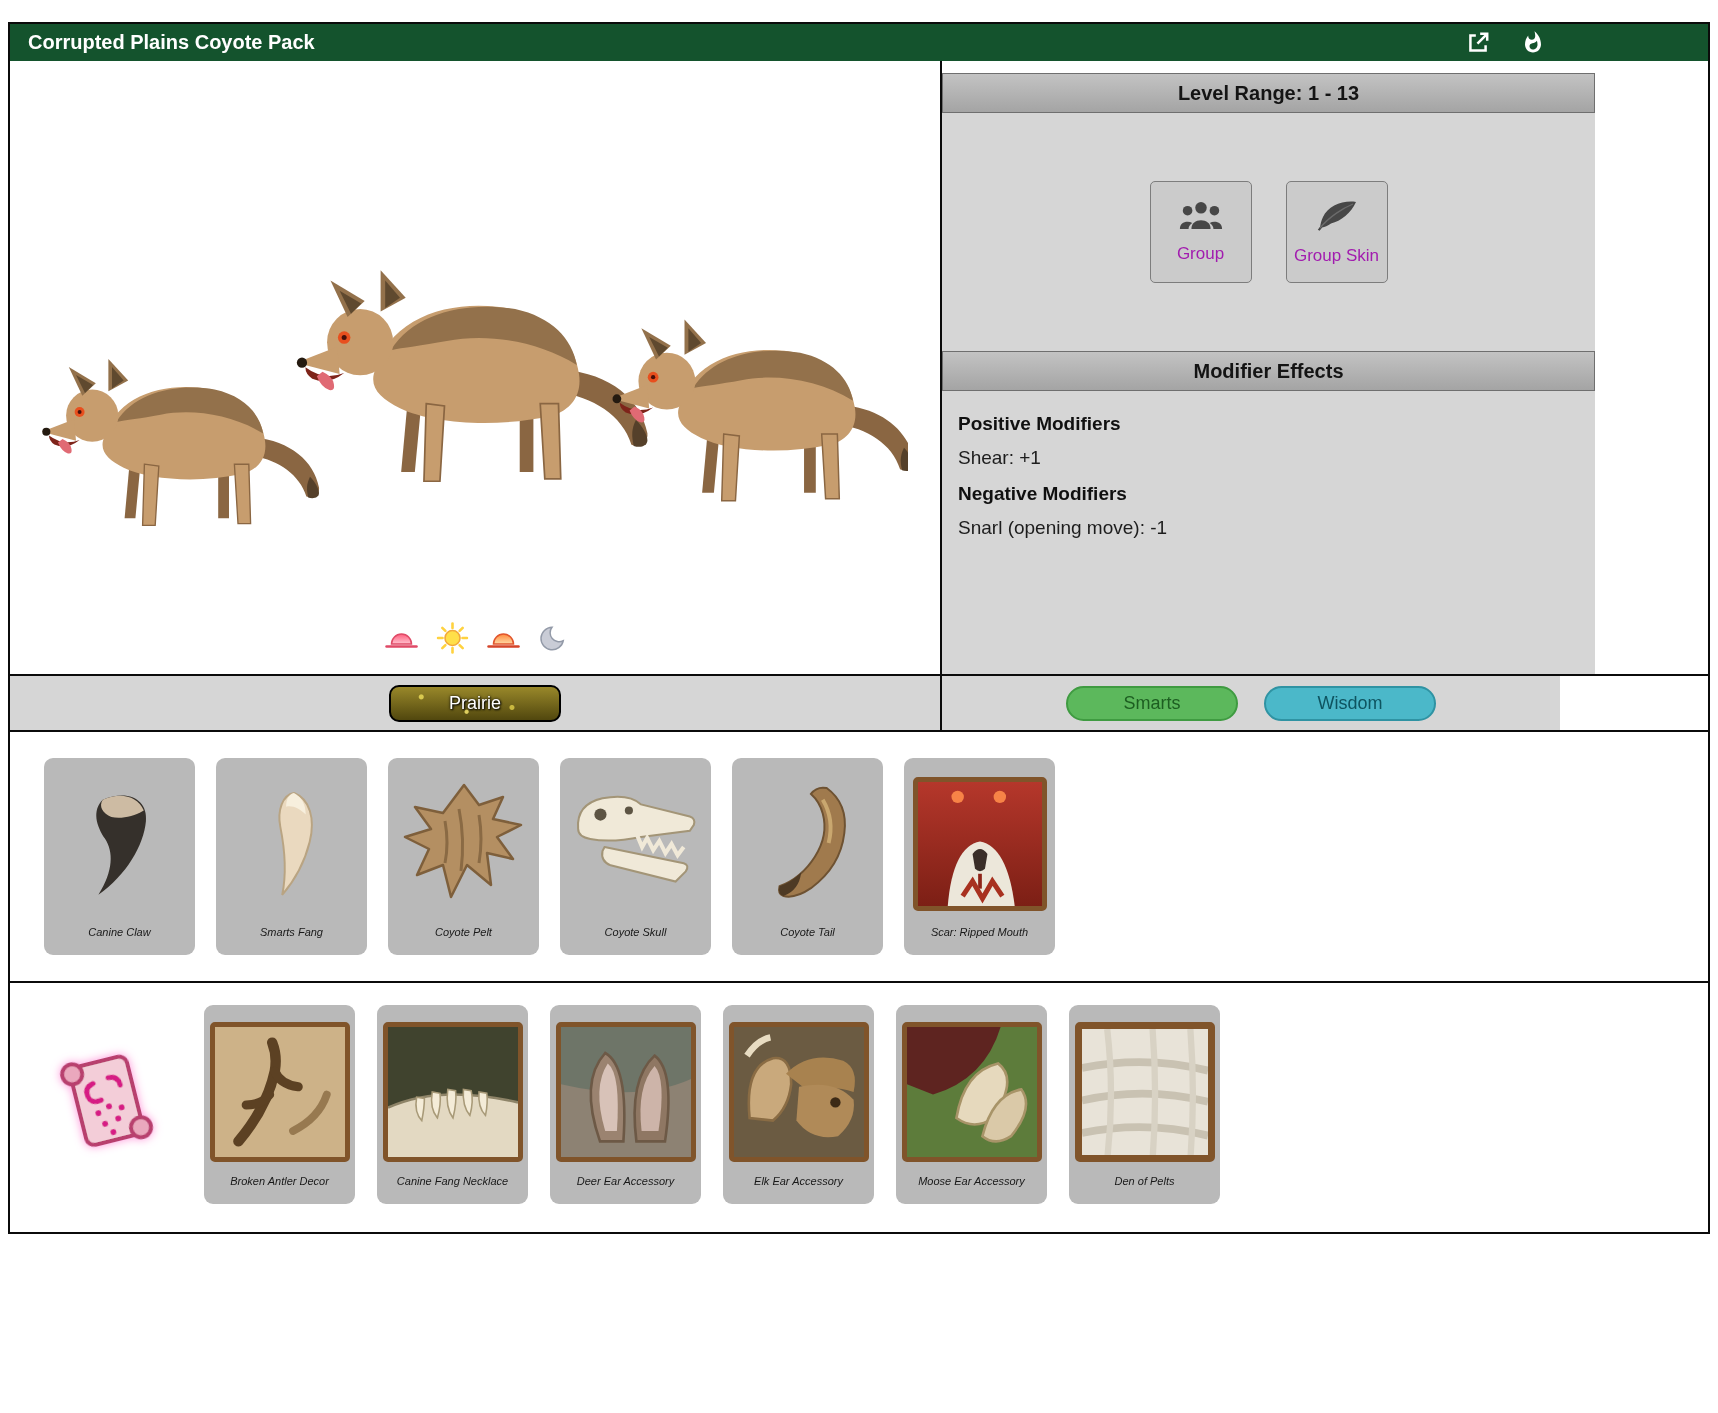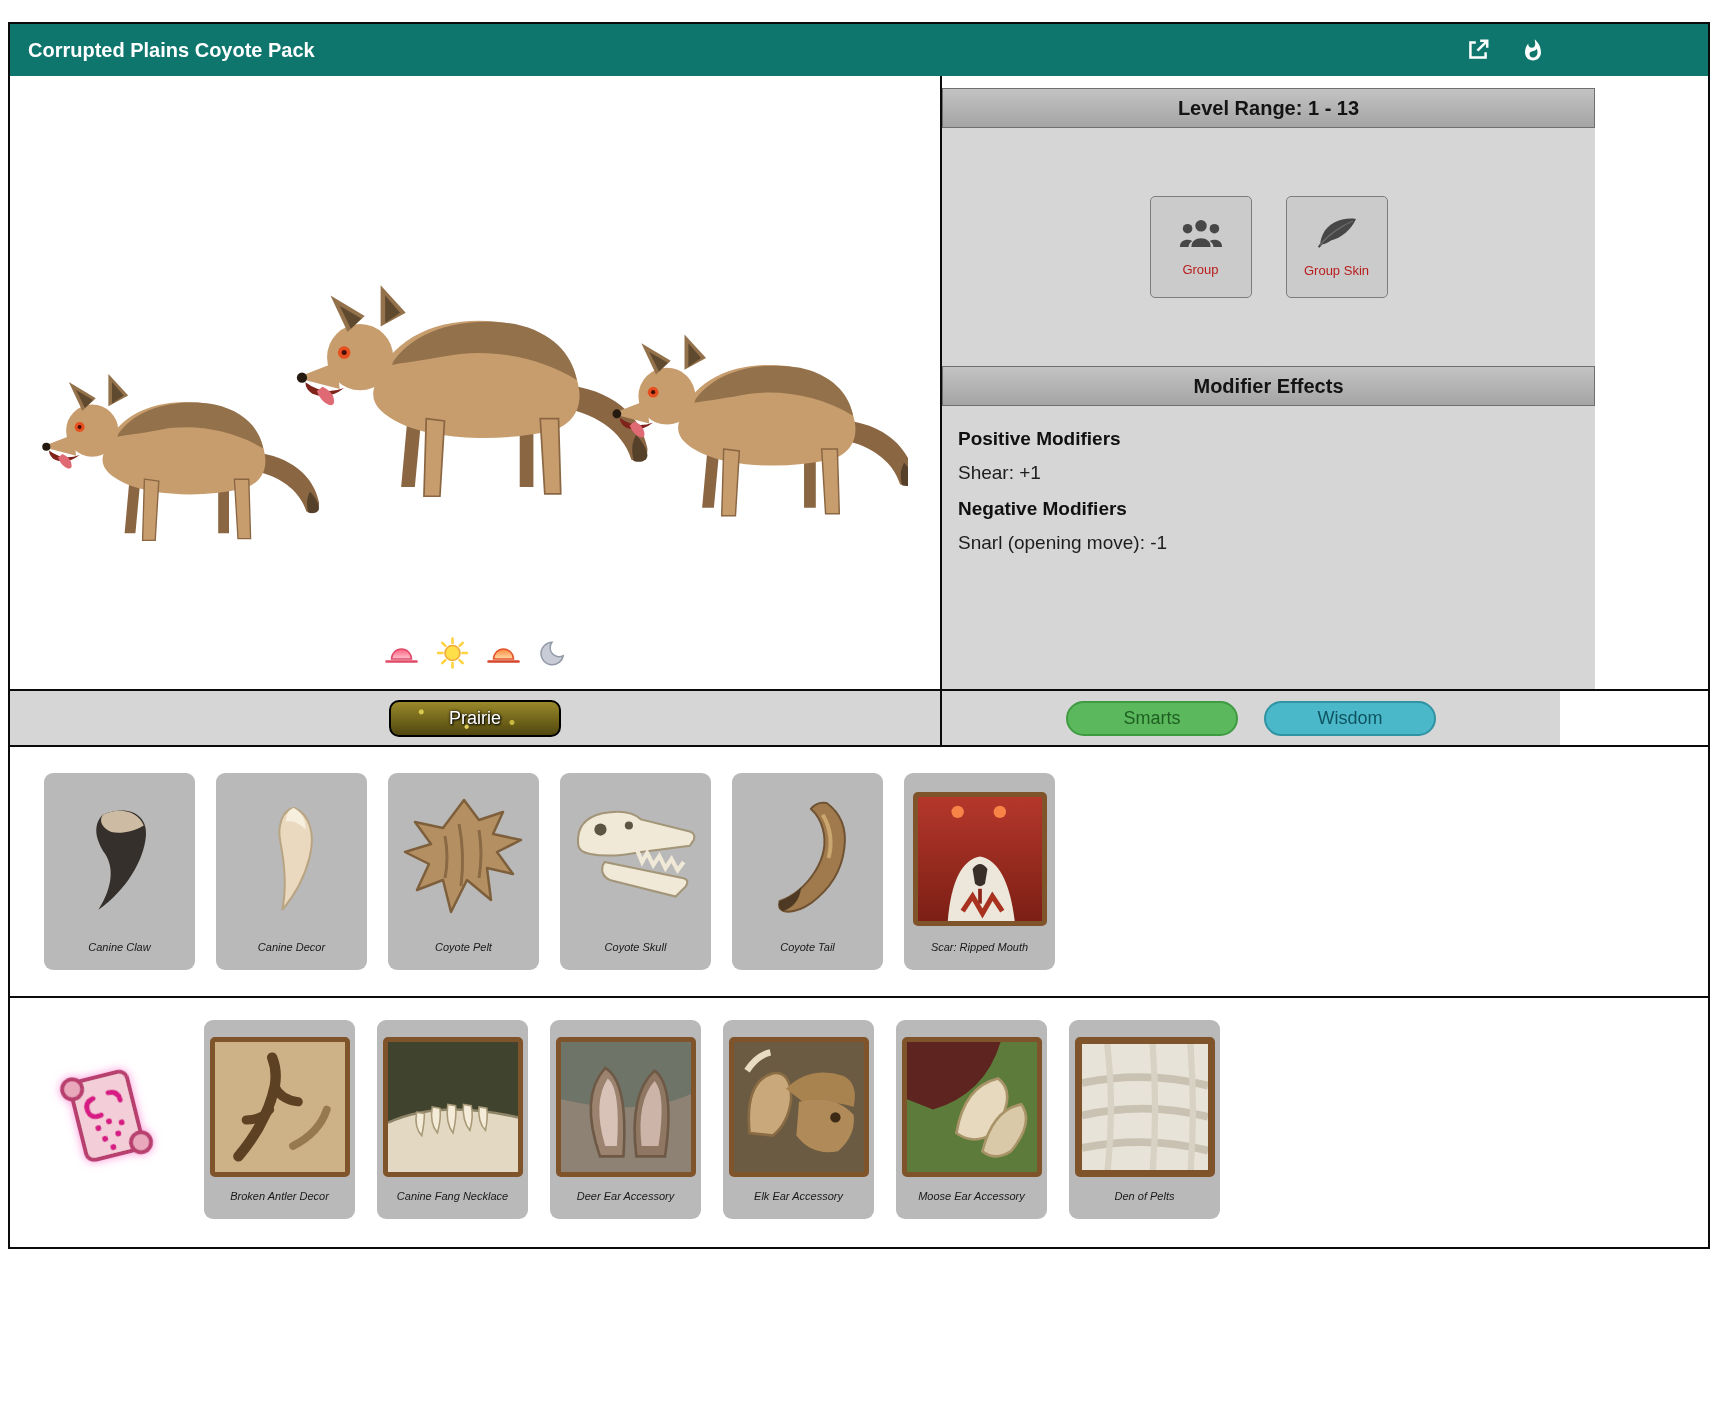--- a/index.html
+++ b/index.html
@@ -7,21 +7,21 @@
   body {
     width: 1718px; height: 1413px;
     background: #ffffff;
     font-family: "Liberation Sans", sans-serif;
     color: #1a1a1a;
   }
   .window { margin: 22px 8px 0; border: 2px solid #0b0b0b; background: #fff; }
 
   
   .titlebar {
-    height: 52px; background: #0f766e;
+    height: 37px; background: #14532d;
     display: flex; align-items: center; padding: 0 18px; position: relative;
   }
   .titlebar .title { color: #fff; font-size: 20px; font-weight: bold; }
   .titlebar-icons {
     position: absolute; right: 163px; top: 0; bottom: 0;
     display: flex; align-items: center; gap: 30px;
   }
   .icon-btn { display: flex; cursor: pointer; }
 
   
@@ -44,21 +44,21 @@
   .ability-area {
     height: 238px; background: #d6d6d6;
     display: flex; align-items: center; justify-content: center; gap: 34px;
   }
   .ability-btn {
     width: 102px; height: 102px; background: #cbcbcb;
     border: 1px solid #7d7d7d; border-radius: 5px;
     display: flex; flex-direction: column; align-items: center; justify-content: center;
     gap: 9px; cursor: pointer;
   }
-  .ability-btn .lbl { font-size: 13px; color: #b91c1c; }
+  .ability-btn .lbl { font-size: 17px; color: #a21caf; }
   .modifiers-panel { flex: 1; background: #d6d6d6; padding: 22px 16px 0; }
   .mod-h { font-size: 19px; font-weight: bold; color: #101010; margin-bottom: 12px; }
   .mod-line { font-size: 19px; color: #1d1d1d; margin-bottom: 14px; }
 
   
   .strip-row { display: flex; height: 58px; border-top: 2px solid #0b0b0b; border-bottom: 2px solid #0b0b0b; }
   .biome-strip {
     width: 932px; border-right: 2px solid #0b0b0b; background: #d6d6d6;
     display: flex; align-items: center; justify-content: center;
   }
@@ -276,21 +276,21 @@
       <div class="item-label">Canine Claw</div>
     </div>
 
     <div class="item-card">
       <div class="item-art">
         <svg width="98" height="120" viewBox="0 0 100 120">
             <path d="M52 8 C68 14 74 34 68 58 C63 78 52 98 40 112 C45 88 42 62 38 42 C35 26 40 10 52 8 Z" fill="#ead9bf" stroke="#b9a482" stroke-width="2"></path>
             <path d="M52 8 C60 12 64 20 64 30 C58 24 50 20 44 22 C44 14 47 9 52 8 Z" fill="#f7efdd"></path>
           </svg>
       </div>
-      <div class="item-label">Canine Decor</div>
+      <div class="item-label">Smarts Fang</div>
     </div>
 
     <div class="item-card">
       <div class="item-art">
         <svg width="130" height="130" viewBox="0 0 130 130">
             <path d="M65 6 L80 26 L104 18 L94 40 L122 46 L98 58 L114 80 L88 74 L92 106 L68 86 L52 118 L44 86 L18 96 L30 70 L6 58 L32 50 L16 28 L44 34 Z" fill="#b48f62" stroke="#7e5f3b" stroke-width="2.5" stroke-linejoin="round"></path>
             <path d="M60 30 Q66 60 62 92 M46 42 Q50 64 46 84 M80 36 Q84 60 80 84" stroke="#8a6a44" stroke-width="3" fill="none"></path>
           </svg>
       </div>
       <div class="item-label">Coyote Pelt</div>

